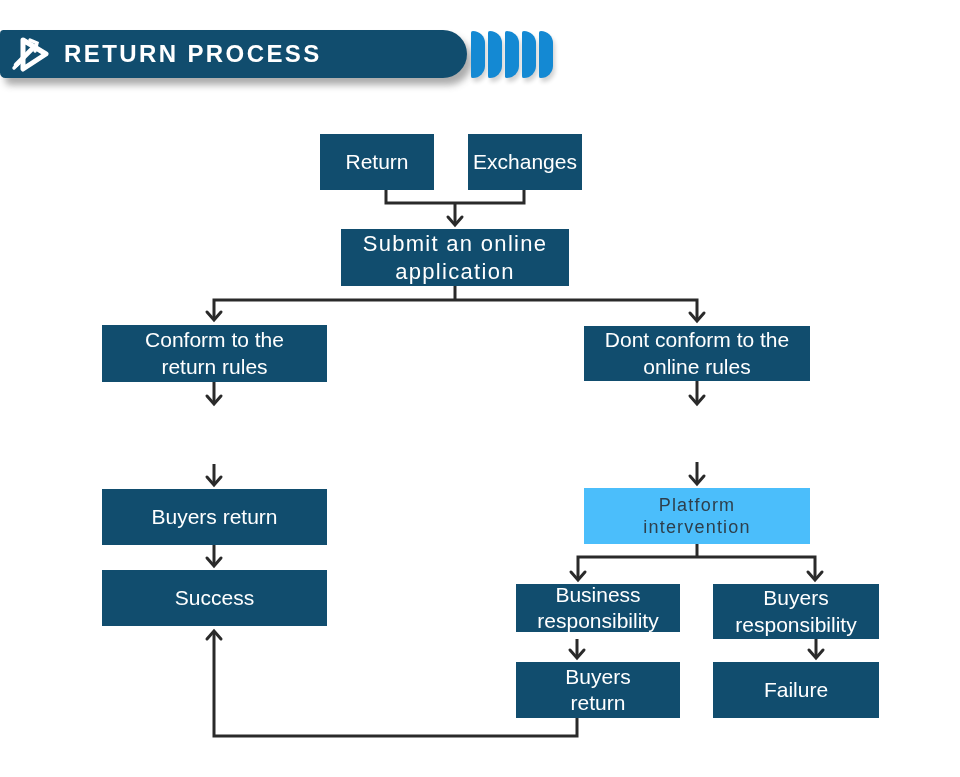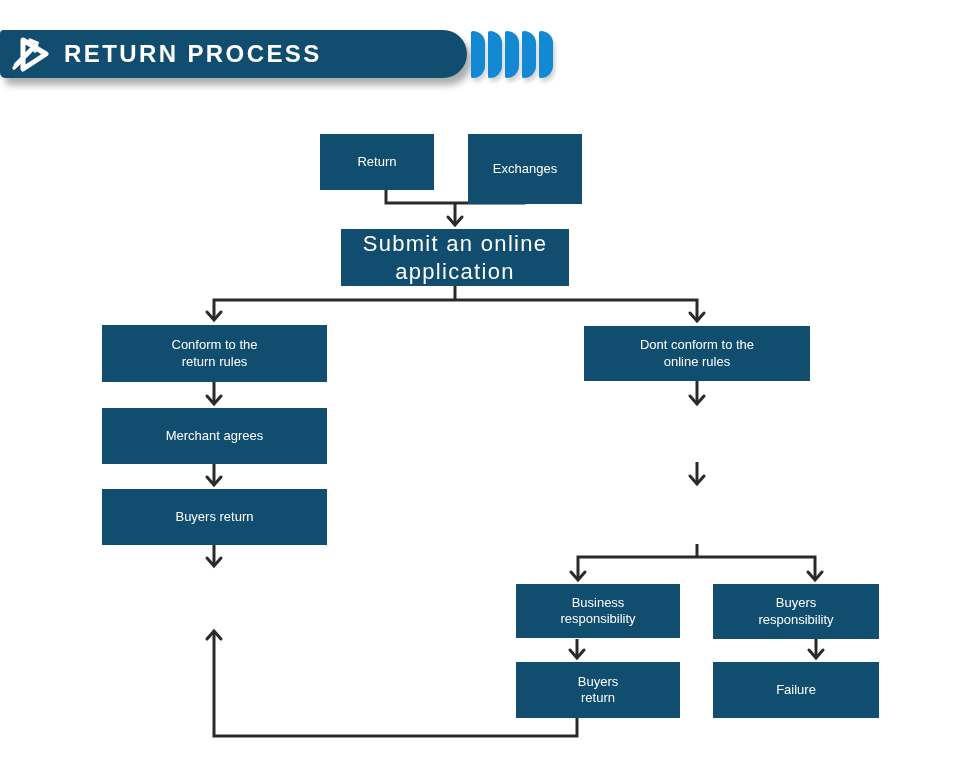--- a/index.html
+++ b/index.html
@@ -34,35 +34,35 @@
     box-shadow:2px 4px 4px rgba(0,0,0,.18);
   }
   .chev.c1{left:471px}.chev.c2{left:488px}.chev.c3{left:505px}.chev.c4{left:522px}.chev.c5{left:539px}
   
   .wires{position:absolute;left:0;top:0;width:960px;height:777px;}
   .wires path{stroke:var(--connector);stroke-width:3;fill:none;}
   
   .node{
     position:absolute;background:var(--navy);color:#ffffff;
     display:flex;align-items:center;justify-content:center;text-align:center;
-    font-size:13px;line-height:1.25;white-space:pre-line;
+    font-size:21px;line-height:1.25;white-space:pre-line;
   }
   .node.spaced{font-size:22px;letter-spacing:1.3px;}
   .node.platform{background:var(--light-blue);color:var(--platform-text);font-size:18px;letter-spacing:1.2px;}
   .n-return{left:320px;top:134px;width:114px;height:56px;}
-  .n-exchanges{left:468px;top:134px;width:114px;height:70px;}
+  .n-exchanges{left:468px;top:134px;width:114px;height:56px;}
   .n-submit{left:341px;top:229px;width:228px;height:57px;}
   .n-conform{left:102px;top:325px;width:225px;height:57px;}
   .n-merchant-agrees{left:102px;top:408px;width:225px;height:56px;}
   .n-buyers-return{left:102px;top:489px;width:225px;height:56px;}
   .n-success{left:102px;top:570px;width:225px;height:56px;}
   .n-dont-conform{left:584px;top:326px;width:226px;height:55px;}
   .n-merchant-dont{left:584px;top:408px;width:226px;height:54px;}
   .n-platform{left:584px;top:488px;width:226px;height:56px;}
-  .n-business-resp{left:516px;top:584px;width:164px;height:54px;}
+  .n-business-resp{left:516px;top:584px;width:164px;height:48px;}
   .n-buyers-resp{left:713px;top:584px;width:166px;height:55px;}
   .n-buyers-return2{left:516px;top:662px;width:164px;height:56px;}
   .n-failure{left:713px;top:662px;width:166px;height:56px;}
 </style>
 </head>
 <body>
 
 <div class="stage">
 
   <div class="header">
@@ -105,24 +105,26 @@
     <path d="M816,639 L816,658" marker-end="url(#arrow)"></path>
     <path d="M577,718 L577,736 L214,736 L214,631" marker-end="url(#arrow)"></path>
   </svg>
 
   <div class="node n-return">Return</div>
   <div class="node n-exchanges">Exchanges</div>
   <div class="node spaced n-submit">Submit an online
 application</div>
   <div class="node n-conform">Conform to the
 return rules</div>
-  <div class="node n-merchant-agrees">Merchant agrees</div>
   <div class="node n-buyers-return">Buyers return</div>
+  <div class="node n-success">Success</div>
   <div class="node n-dont-conform">Dont conform to the
 online rules</div>
+  <div class="node platform n-platform">Platform
+intervention</div>
   <div class="node n-business-resp">Business
 responsibility</div>
   <div class="node n-buyers-resp">Buyers
 responsibility</div>
   <div class="node n-buyers-return2">Buyers
 return</div>
   <div class="node n-failure">Failure</div>
 
 </div>
 

